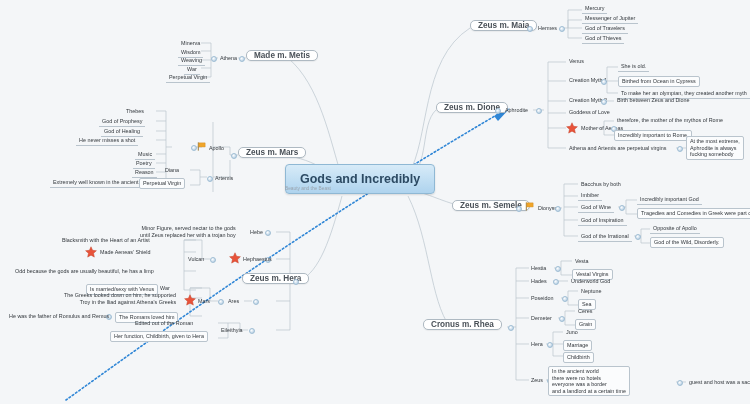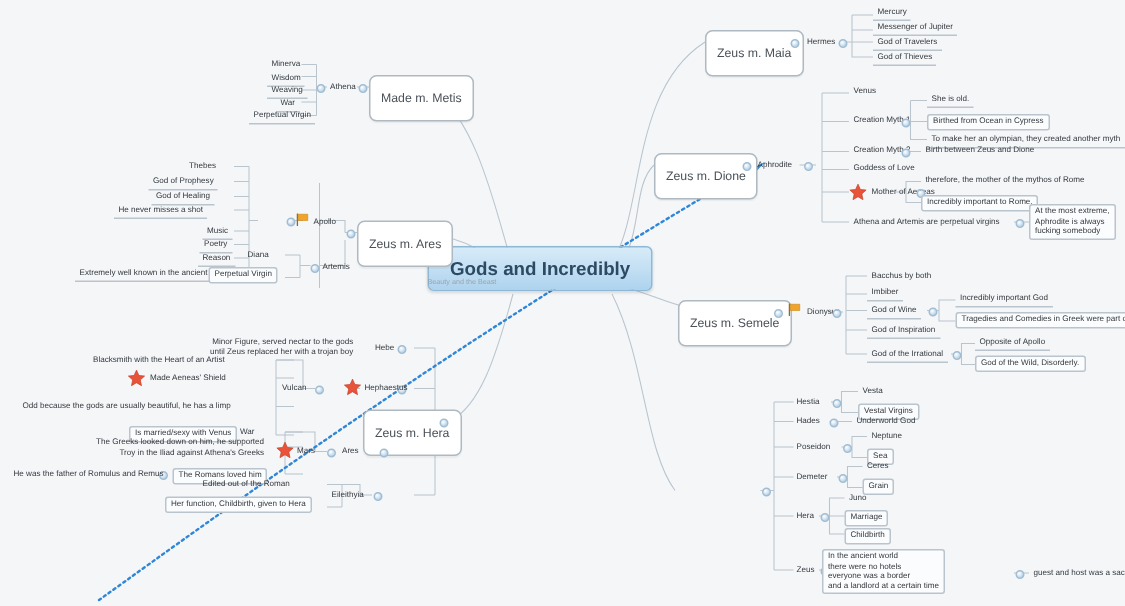--- a/index.html
+++ b/index.html
@@ -44,23 +44,24 @@
   }
 
   
   .branch{
     position:absolute;
     font-size:8.2px;
     color:#4a5158;
     background:#ffffff;
     border:0.8px solid #aeb9c2;
     border-radius:5px;
-    padding:10px 7px;
+    padding:0 7px;
     white-space:nowrap;
     box-shadow:0 1px 1px rgba(0,0,0,0.05);
+    font-weight:bold;
   }
 
   
   .center{
     position:absolute;
     font-size:12.5px;
     font-weight:bold;
     color:#2c4a63;
     background:linear-gradient(#d7ebf8,#aed3ee);
     border:1px solid #8fb8d4;
@@ -229,22 +230,23 @@
       <path d="M510,108 L494,116 L498,121 Z" fill="#2f86d6"></path>
     </g>
   </svg>
 
   <div class="center" style="left:285px;top:164px;">Gods and Incredibly</div>
   <div class="center-note" style="left:285px;top:186px;">Beauty and the Beast</div>
 
   <div class="branch" style="left:470px;top:20px;">Zeus m. Maia</div>
   <div class="branch" style="left:436px;top:102px;">Zeus m. Dione</div>
   <div class="branch" style="left:452px;top:200px;">Zeus m. Semele</div>
+  <div class="branch" style="left:423px;top:319px;">Cronus m. Rhea</div>
   <div class="branch" style="left:242px;top:273px;">Zeus m. Hera</div>
-  <div class="branch" style="left:238px;top:147px;">Zeus m. Ares</div>
+  <div class="branch" style="left:238px;top:147px;">Zeus m. Mars</div>
   <div class="branch" style="left:246px;top:50px;">Made m. Metis</div>
 
   <span class="dot" style="left:527px;top:26px;"></span>
   <div class="mid" style="left:536px;top:24px;">Hermes</div>
   <span class="dot" style="left:559px;top:26px;"></span>
   <div class="leaf" style="left:582px;top:4px;">Mercury</div>
   <div class="leaf" style="left:582px;top:14px;">Messenger of Jupiter</div>
   <div class="leaf" style="left:582px;top:24px;">God of Travelers</div>
   <div class="leaf" style="left:582px;top:34px;">God of Thieves</div>
 

